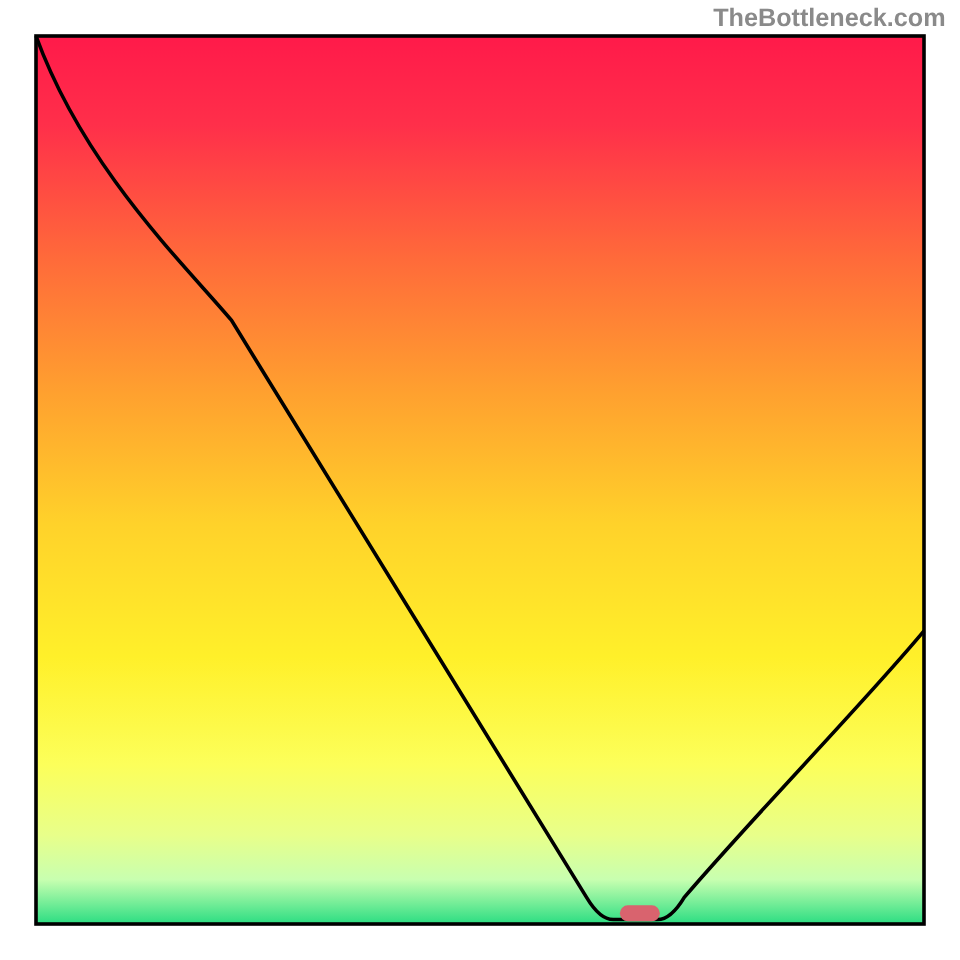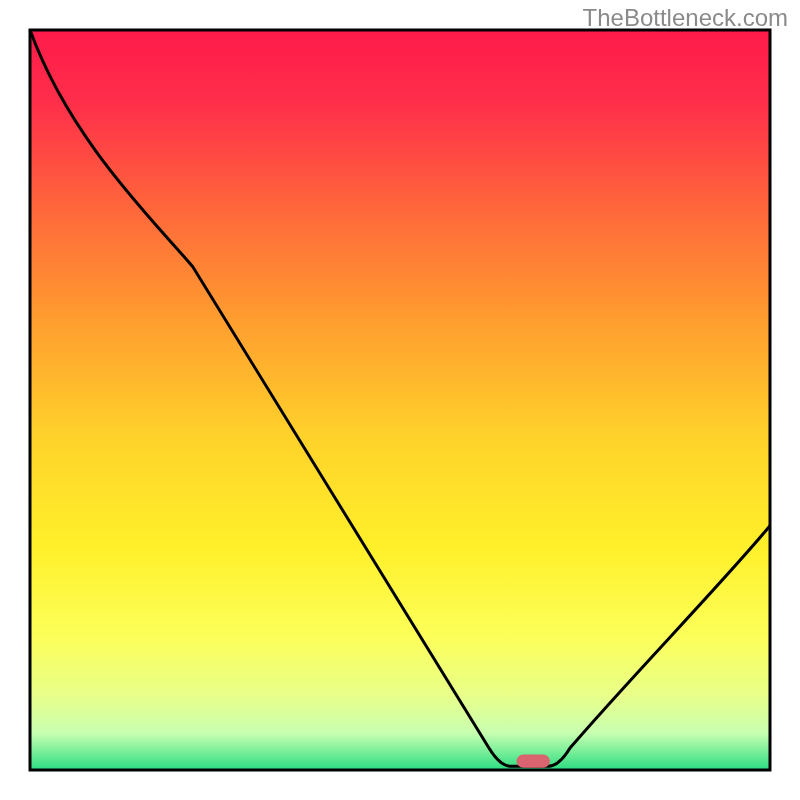--- a/index.html
+++ b/index.html
@@ -10,23 +10,23 @@
   }
   .chart-container {
     position: relative;
     width: 800px;
     height: 800px;
   }
   .watermark {
     position: absolute;
     top: 4px;
     right: 12px;
-    font-size: 24px;
+    font-size: 21px;
     color: #8a8a8a;
-    font-weight: 400;
+    font-weight: 700;
     z-index: 10;
   }
   svg {
     display: block;
   }
 </style>
 </head>
 <body>
 
 <div class="chart-container">

